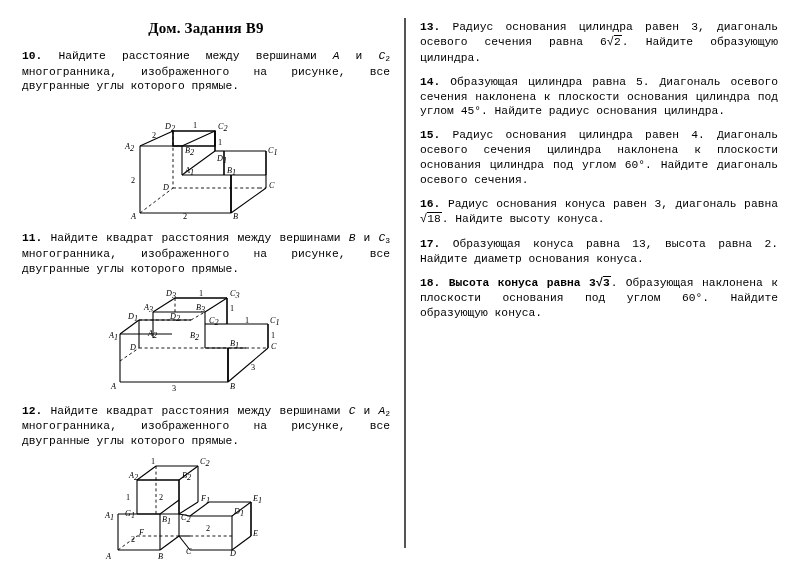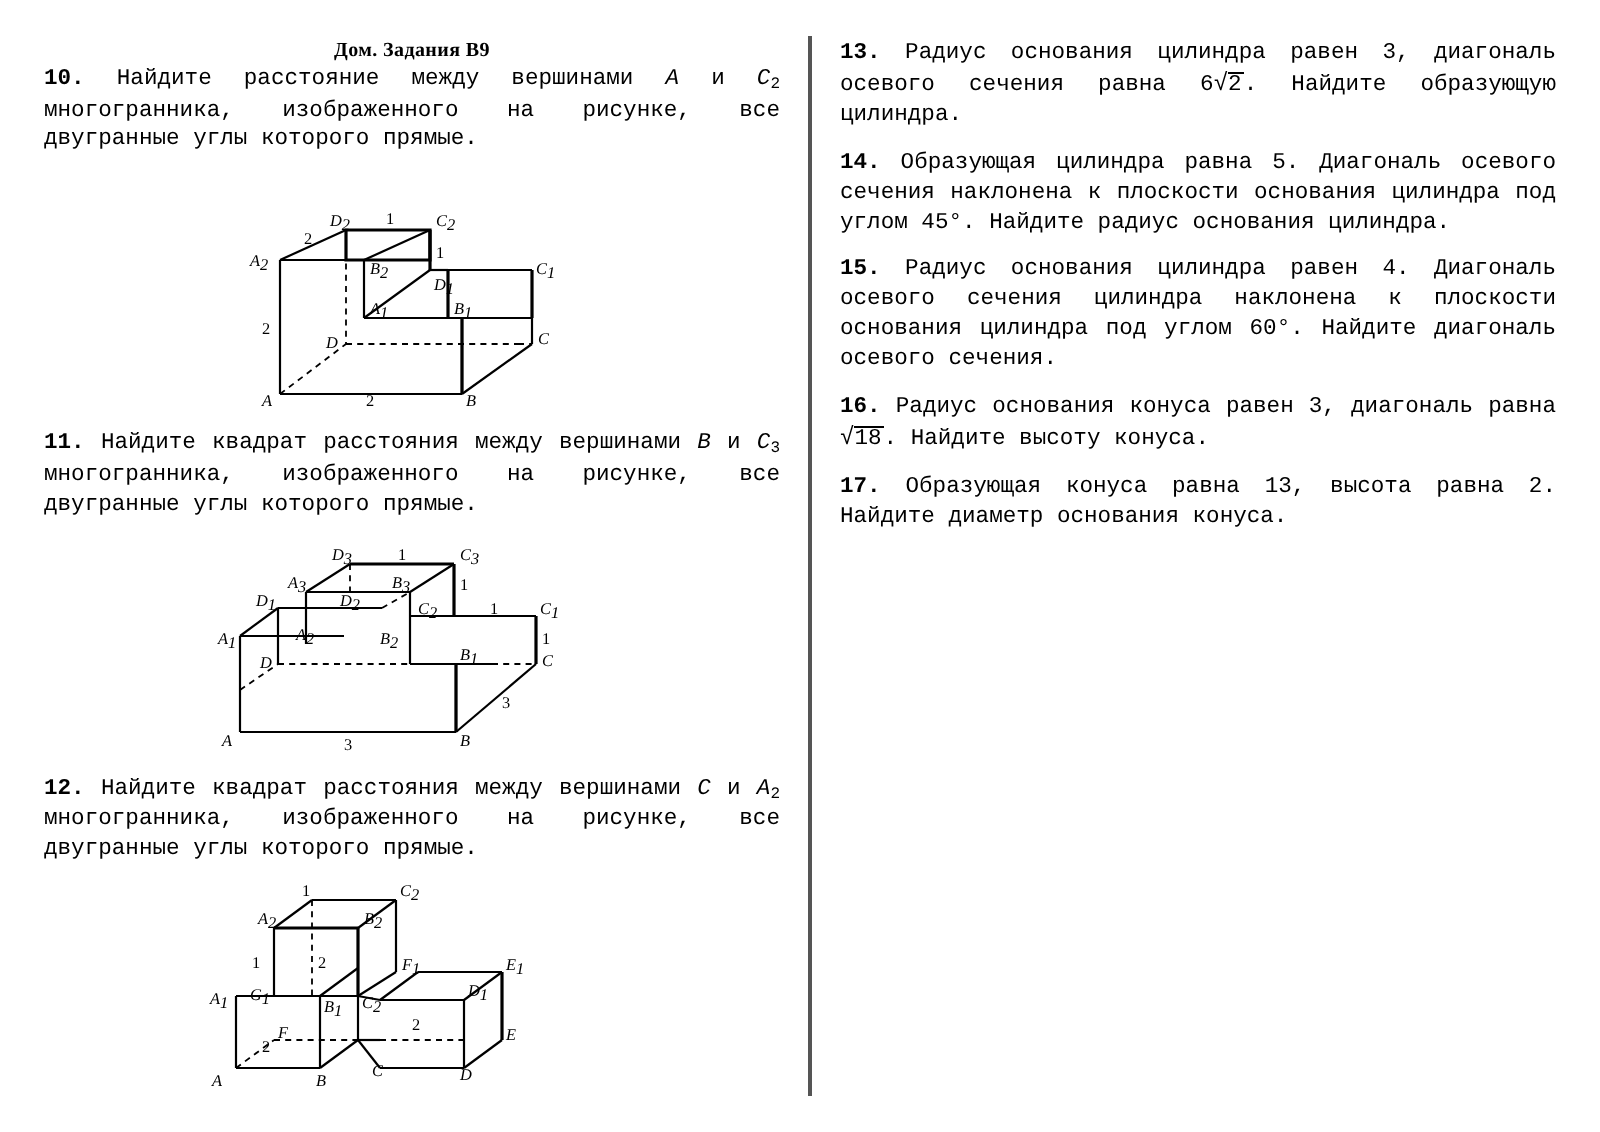--- a/index.html
+++ b/index.html
@@ -20,22 +20,22 @@
     background:#555;
   }
 
   .col{position:absolute;top:0;}
   .col-left{left:22px;width:368px;}
   .col-right{left:420px;width:358px;}
 
   .doc-title{
     text-align:center;
     font-weight:bold;
-    font-size:10px;
-    margin:20px 0 2px 0;
+    font-size:15px;
+    margin:20px 0 12px 0;
     letter-spacing:.2px;
   }
   .col-right .spacer-top{height:20px;}
 
   .task{
     font-size:11.3px;
     line-height:1.32;
     text-align:justify;
     margin:0 0 9px 0;
     font-family:Liberation Mono, monospace;
@@ -296,15 +296,16 @@
     <p class="task"><span class="num">13.</span><span> Радиус основания цилиндра равен 3, диагональ осевого сечения равна 6</span><span class="radical"><span class="rsym">√</span><span class="rbar">2</span></span><span>. Найдите образующую цилиндра.</span></p>
 
     <p class="task"><span class="num">14.</span><span> Образующая цилиндра равна 5. Диагональ осевого сечения наклонена к плоскости основания цилиндра под углом 45°. Найдите радиус основания цилиндра.</span></p>
 
     <p class="task"><span class="num">15.</span><span> Радиус основания цилиндра равен 4. Диагональ осевого сечения цилиндра наклонена к плоскости основания цилиндра под углом 60°. Найдите диагональ осевого сечения.</span></p>
 
     <p class="task"><span class="num">16.</span><span> Радиус основания конуса равен 3, диагональ равна </span><span class="radical"><span class="rsym">√</span><span class="rbar">18</span></span><span>. Найдите высоту конуса.</span></p>
 
     <p class="task"><span class="num">17.</span><span> Образующая конуса равна 13, высота равна 2. Найдите диаметр основания конуса.</span></p>
 
+    <p class="task"><span class="num">18.</span><span class="num"> Высота конуса равна 3</span><span class="radical num"><span class="rsym">√</span><span class="rbar">3</span></span><span>. Образующая наклонена к плоскости основания под углом 60°. Найдите образующую конуса.</span></p>
   </div>
 
 </div>
 
 </body></html>

